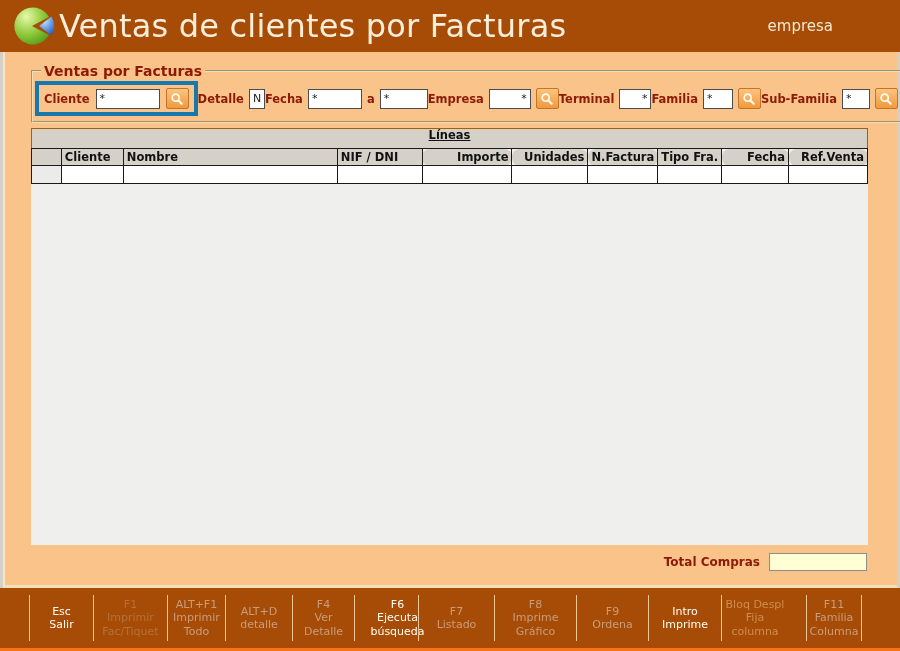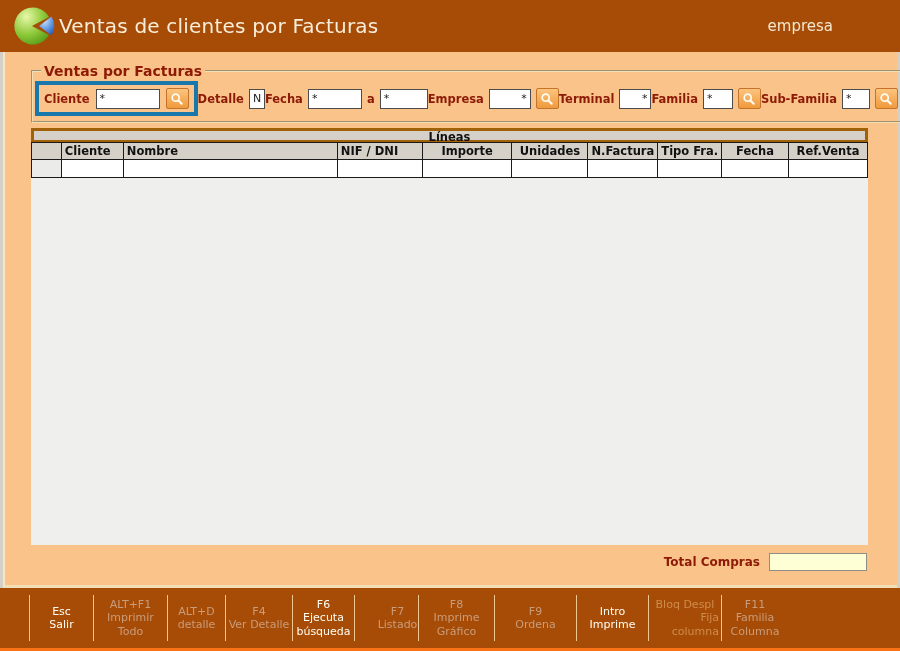--- a/index.html
+++ b/index.html
@@ -2,21 +2,21 @@
 <html><head>
 <meta charset="utf-8">
 <style>
   * { margin:0; padding:0; box-sizing:border-box; }
   html,body { background:#D4D0C8; font-family:"DejaVu Sans","Liberation Sans",sans-serif; }
   .window { width:900px; height:651px; display:flex; flex-direction:column; background:#D4D0C8; position:relative; }
 
   
   .titlebar { height:52px; background:#A74C06; display:flex; align-items:center; padding:0 12px 0 12px; flex:none; }
   .logo { width:44px; height:44px; flex:none; margin-right:3px; }
-  .title { color:#F8EEDA; font-size:20px; letter-spacing:0.2px; white-space:nowrap; }
+  .title { color:#F8EEDA; font-size:32px; letter-spacing:0.2px; white-space:nowrap; }
   .titlebar .spacer { flex:1; }
   .company { color:#F3E7D0; font-size:15px; margin-right:55px; }
 
   
   .content { flex:1; margin:0 3px; background:#FAC38A; padding:0 24px 0 26px;
              display:flex; flex-direction:column; border-left:2px solid #F7E6C2; border-bottom:3px solid #F3DFB6; }
 
   fieldset.filters { margin-top:11px; border:2px groove #F2DFB4; padding:2px 8px 5px 2px; }
   fieldset.filters legend { color:#8D1A06; font-size:14px; font-weight:bold; margin-left:6px; padding:0 3px; }
   .filter-row { display:flex; align-items:center; justify-content:space-between; }
@@ -24,43 +24,43 @@
   .flabel { color:#8D1A06; font-size:11.5px; font-weight:bold; white-space:nowrap; }
   .tinput { height:20px; border:1px solid #4c4c4c; background:#fff; font-size:11px; font-family:inherit; padding:1px 3px; color:#222; }
   .focus-ring { display:flex; align-items:center; gap:6px; border:4px solid #1878AC; padding:3px 5px; background:#FAC38A; }
   .sbtn { width:23px; height:21px; border:1px solid #C3732A; border-radius:2px;
           background:linear-gradient(#FCC47E,#F09A3C); display:flex; align-items:center; justify-content:center; cursor:pointer; flex:none; }
   .w-cliente{width:64px;} .w-detalle{width:16px; text-align:center;} .w-fecha{width:54px;} .w-fecha2{width:48px;}
   .w-empresa{width:42px; text-align:right;} .w-terminal{width:32px; text-align:right;} .w-familia{width:30px;} .w-subfam{width:28px;}
 
   
   .grid-panel { margin-top:5px; width:837px; flex:1; background:#EFEFED; }
-  .grid-caption { height:15px; background:#D5D1C9; border:3px solid #a16207; text-align:center;
-                  font-size:11.5px; font-weight:bold; color:#111; line-height:13px; }
+  .grid-caption { height:21px; background:#D5D1C9; border:1px solid #a16207; text-align:center;
+                  font-size:11.5px; font-weight:bold; color:#111; line-height:13px;text-decoration:underline; }
   table.grid { border-collapse:collapse; table-layout:fixed; margin-top:-1px; }
   table.grid th, table.grid td { border:1px solid #1a1a1a; font-size:11.5px; padding:0 3px; overflow:hidden; white-space:nowrap; }
   table.grid th { background:#D5D1C9; color:#111; font-weight:bold; height:17px; text-align:left; }
-  table.grid th.num { text-align:center; }
+  table.grid th.num { text-align:right;border-radius:8px; }
   table.grid td { background:#fff; height:18px; }
   table.grid td.sel { background:#EBEBE9; }
 
   
   .total-row { height:30px; flex:none; display:flex; align-items:center; justify-content:flex-end; gap:9px; margin:2px 6px 8px 0; }
   .total-label { color:#8D1A06; font-size:12px; font-weight:bold; }
   .total-input { width:98px; height:18px; background:#FFFFD6; border:1px solid #8E8E86; font-size:11px; font-family:inherit; padding:1px 3px; }
 
   
   .footer { height:63px; flex:none; background:#A74C06; border-bottom:3px solid #f97316;
             display:flex; align-items:center; padding-left:29px; }
   .fbtn { height:46px; border-left:1px solid #EFC692; display:flex; flex-direction:column; align-items:center;
           justify-content:center; text-align:center; font-size:11px; line-height:1.2; cursor:pointer; padding:0 2px; }
   .fbtn:nth-child(1){width:64px;} .fbtn:nth-child(2){width:74px;} .fbtn:nth-child(3){width:58px;}
   .fbtn:nth-child(4){width:67px;} .fbtn:nth-child(5){width:62px;} .fbtn:nth-child(6){width:64px;padding-left:24px;}
   .fbtn:nth-child(7){width:76px;} .fbtn:nth-child(8){width:82px;text-align:center;} .fbtn:nth-child(9){width:72px;}
-  .fbtn:nth-child(10){width:73px;text-align:right;} .fbtn:nth-child(11){width:67px;} .fbtn:nth-child(12){width:75px; border-right:1px solid #EFC692;}
+  .fbtn:nth-child(10){width:73px;text-align:right;} .fbtn:nth-child(11){width:67px;} .fbtn:nth-child(12){width:56px; border-right:1px solid #EFC692;margin-left:18px;}
   .fbtn[data-state="enabled"]    { color:#FFFDF2; }
   .fbtn[data-state="dim"]        { color:#C99C7C; }
   .fbtn[data-state="dim-orange"] { color:#CF8C4C; }
   .fbtn[data-state="dim-dark"]   { color:#B4713A; }
   .fkey { display:block; }
 </style>
 </head>
 <body>
 
 <div class="window">
@@ -206,20 +206,24 @@
       <input class="total-input" value="" style="">
     </div>
 
   </div>
 
   <div class="footer">
     <div class="fbtn" data-state="enabled">
       <span class="fkey">Esc</span>
       <span>Salir</span>
     </div>
+    <div class="fbtn" data-state="dim-dark">
+      <span class="fkey">F1</span>
+      <span>Imprimir Fac/Tiquet</span>
+    </div>
     <div class="fbtn" data-state="dim">
       <span class="fkey">ALT+F1</span>
       <span>Imprimir Todo</span>
     </div>
     <div class="fbtn" data-state="dim">
       <span class="fkey">ALT+D</span>
       <span>detalle</span>
     </div>
     <div class="fbtn" data-state="dim">
       <span class="fkey">F4</span>

